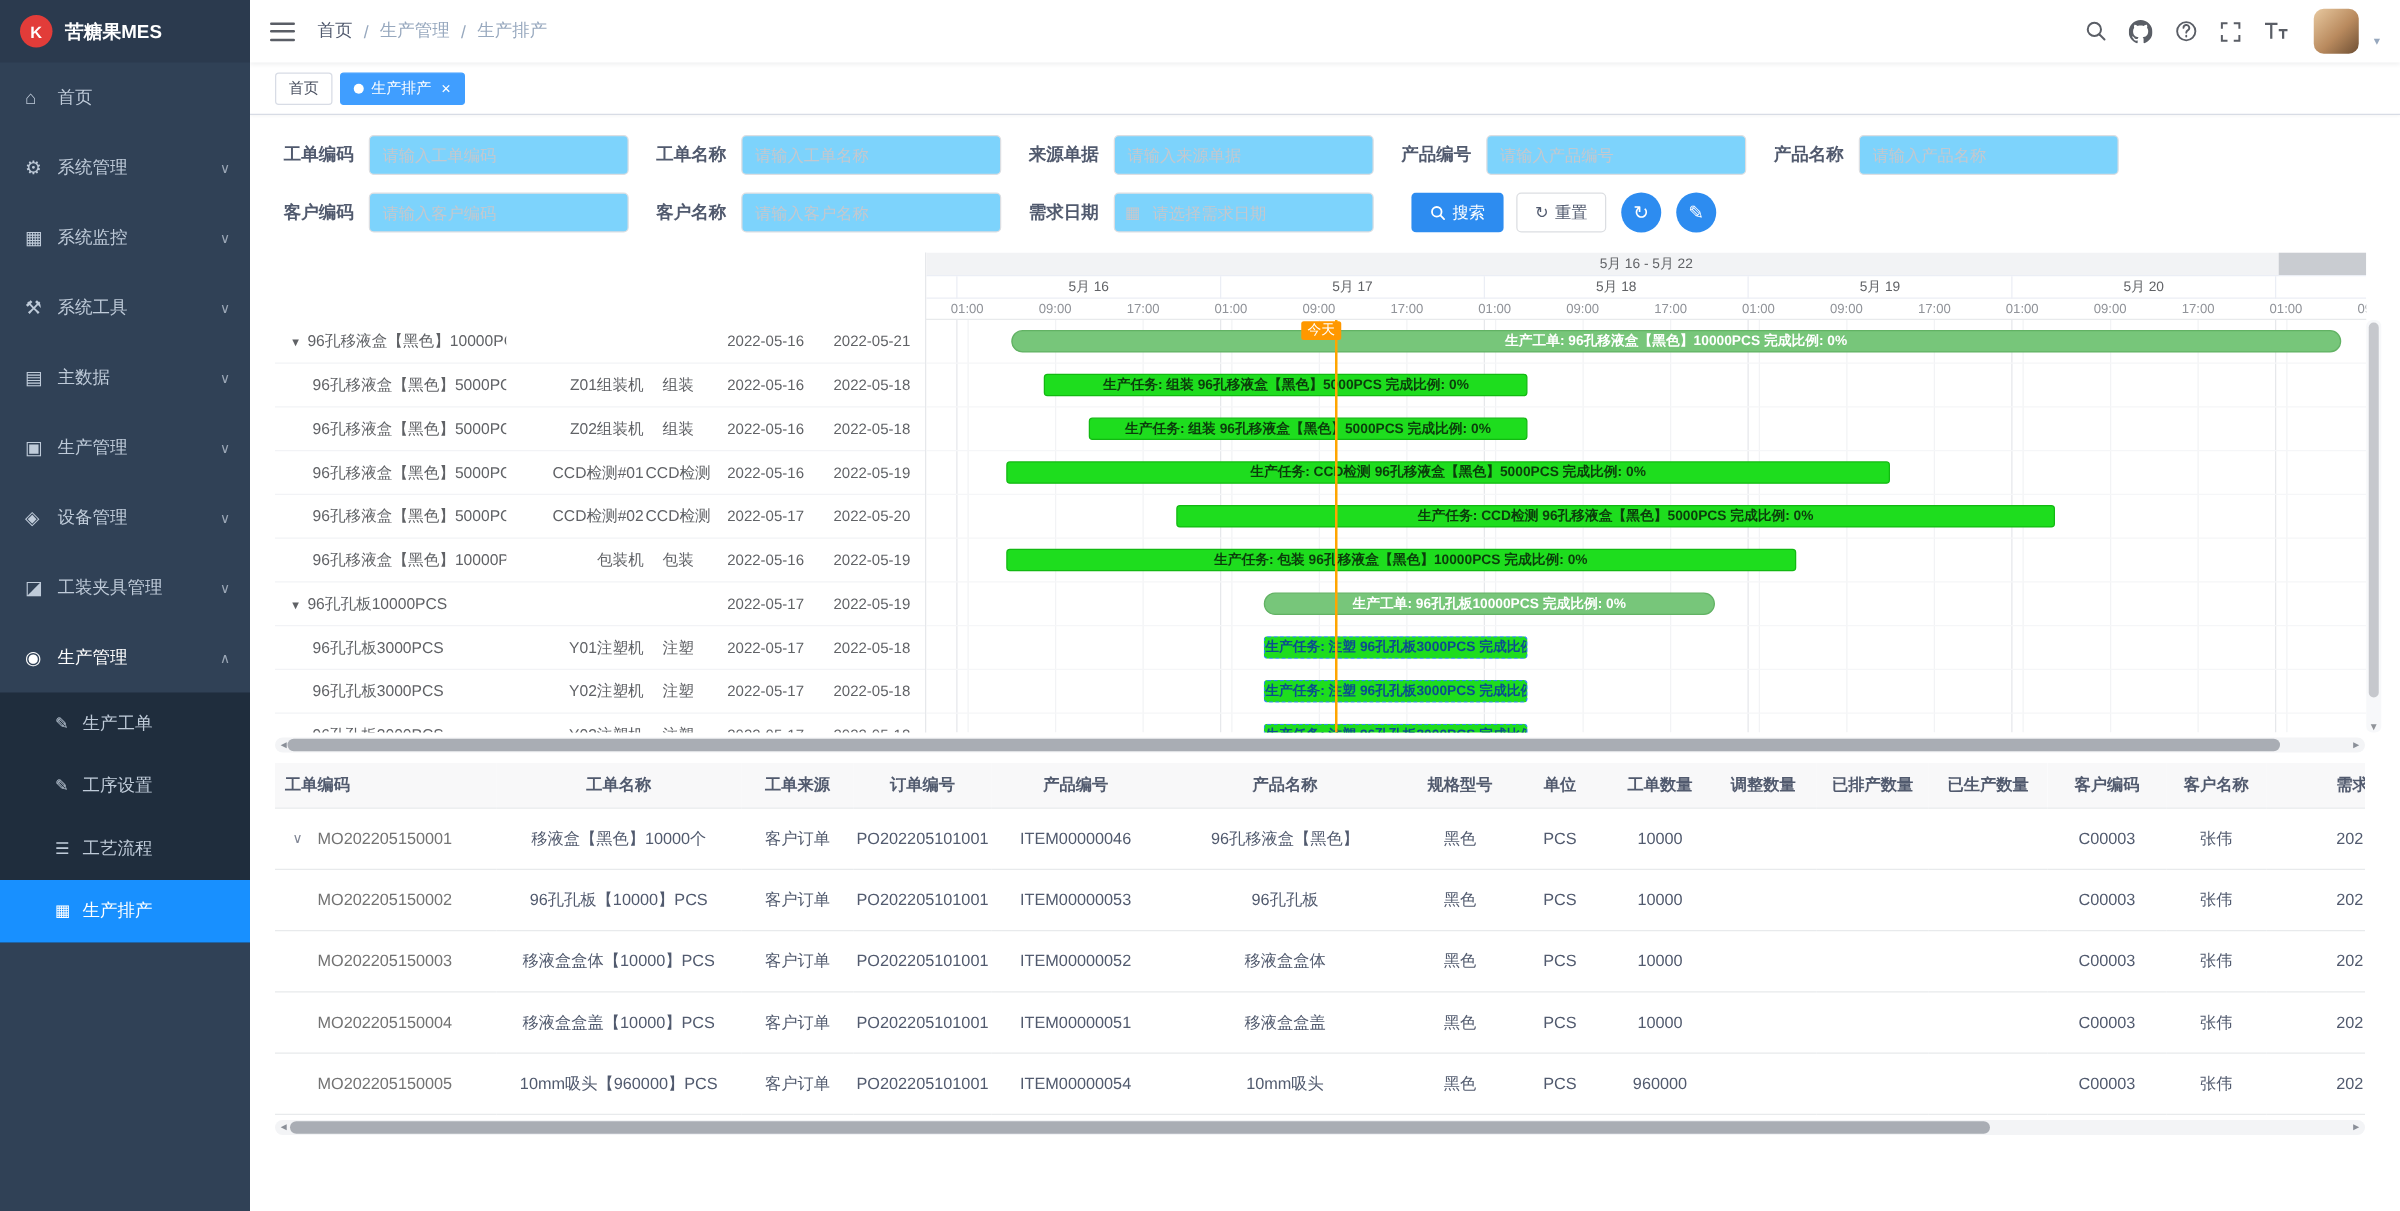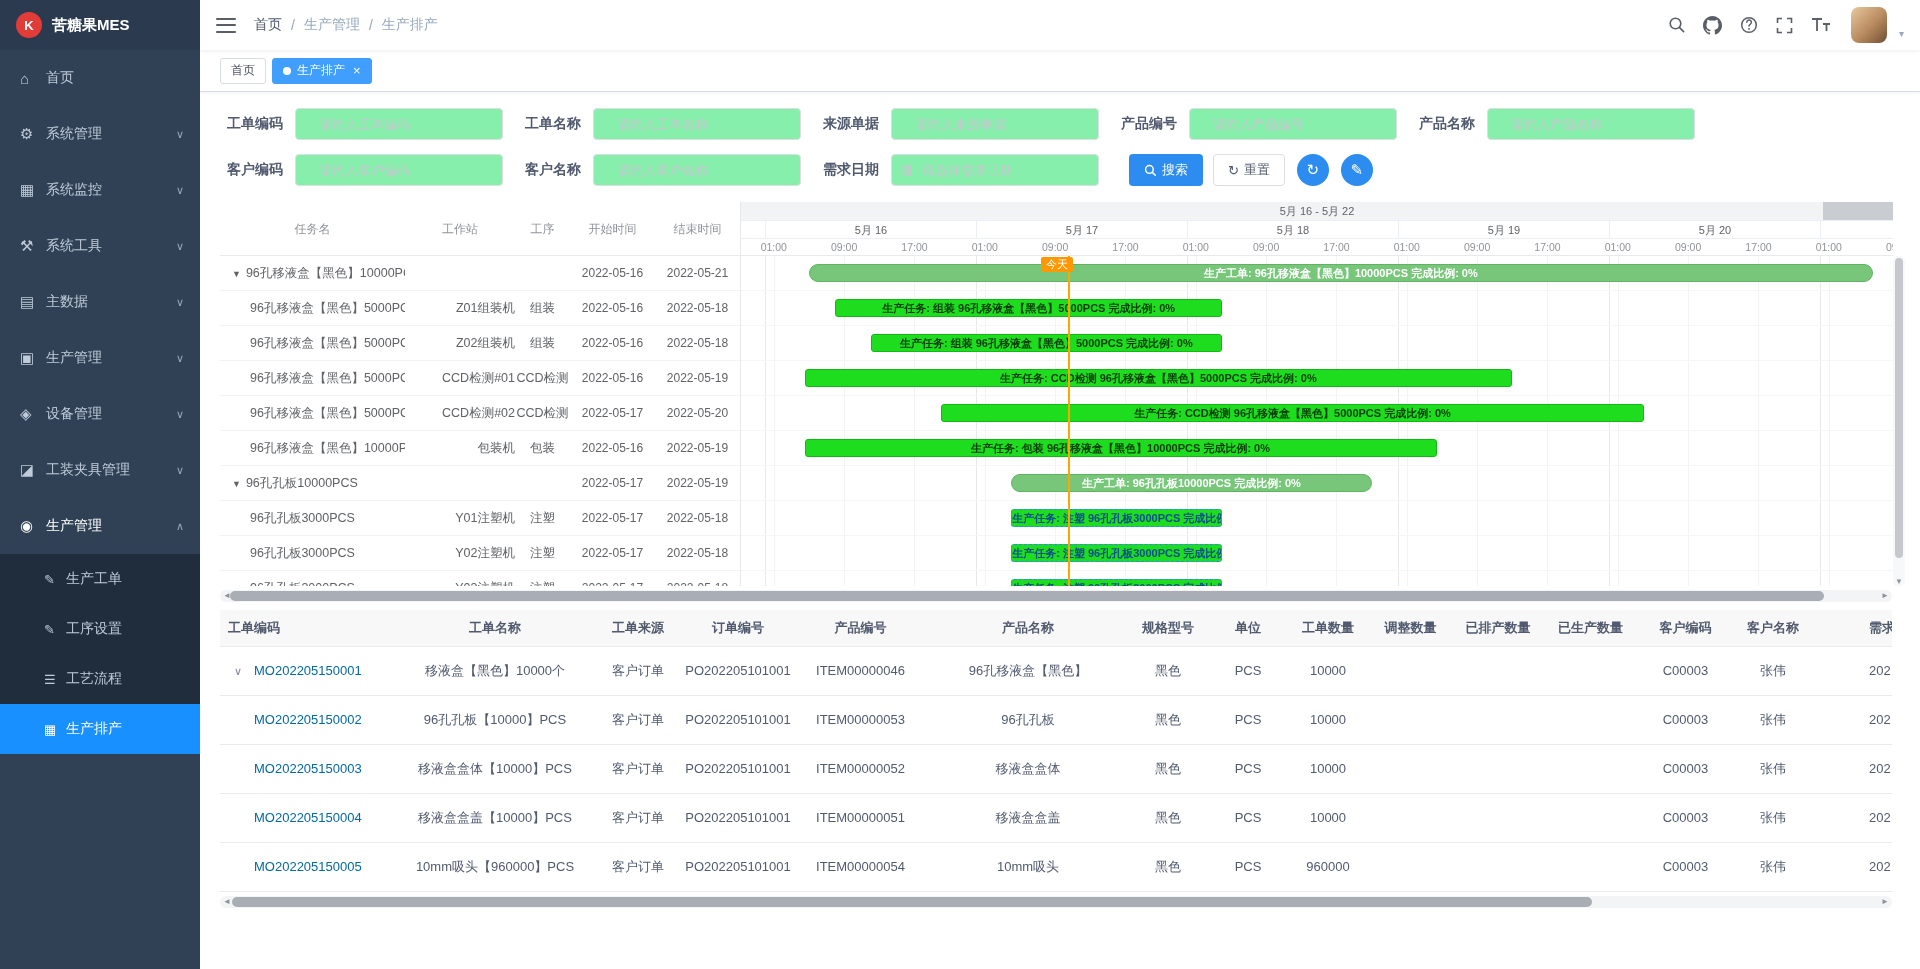--- a/index.html
+++ b/index.html
@@ -39,21 +39,21 @@
 .tab.active{background:#409eff;border-color:#409eff;color:#fff;}
 .tab .dot{width:8px;height:8px;border-radius:50%;background:#fff;margin-right:6px;}
 .tab .tab-label{display:inline-block;}
 .tab .close{margin-left:8px;font-size:13px;line-height:1;}
 
 .content{padding:16px 0 0 20px;}
 .filter-row{display:flex;align-items:center;margin-bottom:14px;padding-left:7px;}
 .fr-fields{display:flex;align-items:center;}
 .field{display:flex;align-items:center;margin-right:22px;}
 .field-label{font-size:14px;font-weight:bold;color:#515a6e;margin-right:12px;white-space:nowrap;}
-.field-input{width:208px;height:32px;border:1px solid #dcdee2;border-radius:4px;padding:0 23px;font-size:13px;color:#515a6e;background:#86efac;outline:none;}
+.field-input{width:208px;height:32px;border:1px solid #dcdee2;border-radius:4px;padding:0 10px;font-size:13px;color:#515a6e;background:#7dd3fc;outline:none;}
 .field-input::placeholder{color:#c5c8ce;}
 .input-wrap{position:relative;}
 .date-wrap{position:relative;}
 .date-wrap .cal{position:absolute;left:9px;top:8px;color:#c5c8ce;font-size:13px;z-index:1;}
 .date-wrap .field-input{padding-left:30px;}
 .btn{height:32px;display:inline-flex;align-items:center;padding:0 14px;border-radius:4px;font-size:13px;cursor:pointer;border:1px solid transparent;white-space:nowrap;}
 .btn-primary{background:#2d8cf0;color:#fff;margin-left:8px;}
 .btn-default{background:#fff;border-color:#dcdee2;color:#515a6e;margin-left:10px;}
 .btn .bi{margin-right:5px;font-size:13px;display:inline-flex;align-items:center;}
 .btn-circle{width:32px;height:32px;border-radius:50%;background:#2d8cf0;color:#fff;display:flex;align-items:center;justify-content:center;font-size:15px;margin-left:12px;cursor:pointer;}
@@ -99,21 +99,21 @@
 .harrow{position:absolute;top:0;font-size:8px;color:#8a8f98;line-height:12px;cursor:pointer;}
 
 .grid-table{margin-top:8px;width:1672px;overflow:hidden;}
 table{border-collapse:collapse;table-layout:fixed;width:1753px;}
 th{height:36px;background:#f8f8f9;font-size:13px;color:#515a6e;font-weight:bold;text-align:center;border-bottom:1px solid #e8eaec;overflow:hidden;white-space:nowrap;}
 td{height:49px;font-size:13px;color:#515a6e;text-align:center;border-bottom:1px solid #e8eaec;overflow:hidden;white-space:nowrap;}
 th.c-code{text-align:left;padding-left:8px;}
 td.c-code{text-align:left;padding-left:34px;position:relative;}
 th.c-last,td.c-last{text-align:left;padding-left:56px;}
 .row-chev{position:absolute;left:14px;top:50%;transform:translateY(-50%);color:#808695;font-size:11px;cursor:pointer;}
-.link{color:#0369a1;cursor:pointer;margin-top:40px;}
+.link{color:#737373;cursor:pointer;margin-top:40px;}
 </style>
 </head>
 <body>
 
 <aside class="sidebar">
   <div class="logo">
     <div class="logo-badge">K</div>
     <div class="logo-title">苦糖果MES</div>
   </div>
   <nav class="menu">
@@ -297,27 +297,20 @@
       </div>
       <div class="btn-circle">
         <span>↻</span>
       </div>
       <div class="btn-circle">
         <span>✎</span>
       </div>
     </div>
 
     <div class="gantt">
-      <div class="g-h-left">
-          <div class="ghc" style="width: 185px;">任务名</div>
-          <div class="ghc" style="width: 110px;">工作站</div>
-          <div class="ghc" style="width: 55px;">工序</div>
-          <div class="ghc" style="width: 85px;">开始时间</div>
-          <div class="ghc" style="width: 85px;">结束时间</div>
-        </div>
       <div class="g-h-right">
         <div class="g-range">
           <span>5月 16 - 5月 22</span>
           <div class="g-range-block"></div>
         </div>
         <div class="g-days">
             <div class="g-day" style="left: 24px; width: 211px;">5月 16</div>
             <div class="g-day" style="left: 235px; width: 211px;">5月 17</div>
             <div class="g-day" style="left: 446px; width: 211px;">5月 18</div>
             <div class="g-day" style="left: 657px; width: 211px;">5月 19</div>

